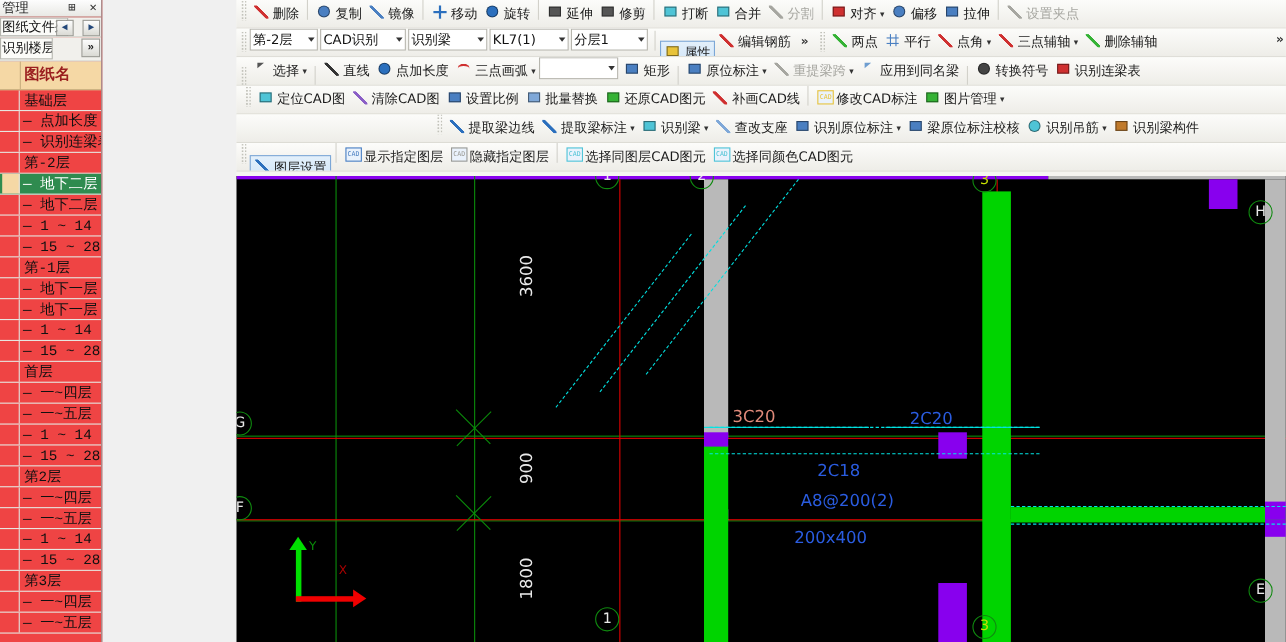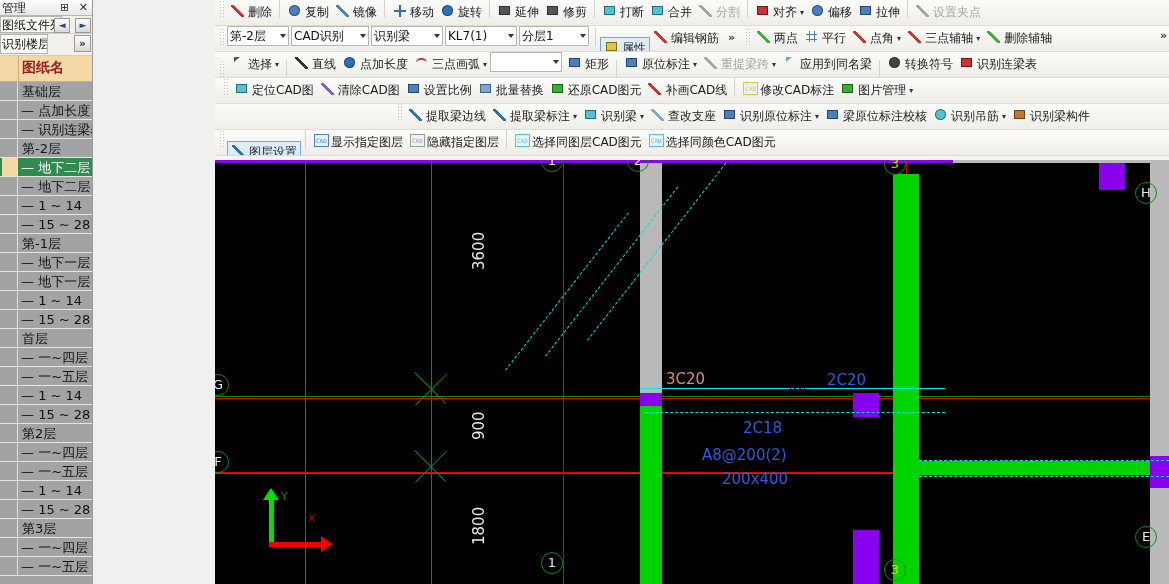--- a/index.html
+++ b/index.html
@@ -9,22 +9,23 @@
     overflow: hidden;
     font-family: "DejaVu Sans", "Liberation Sans", sans-serif;
     font-size: 12px;
     background: #f0f0f0;
   }
   #app { position: relative; width: 1169px; height: 584px; }
 
   #left-panel-a {
     left: 0; top: 0; width: 93px; height: 584px;
     border-right: 1px solid #9a9a9a;
-    background: #a3a3a3;
+    background: #ef4444;
     overflow: hidden;
+    font-family: Liberation Mono, monospace;
   }
 
   .pnl-title {
     height: 16px; line-height: 16px;
     background: linear-gradient(#fdfdfd,#e8e8e4);
     border-bottom: 1px solid #b9b9b3;
     font-size: 12px; color: #1a1a1a;
     padding-left: 2px;
     position: relative;
     white-space: nowrap;
@@ -326,18 +327,18 @@
       </div>
     <div id="dims">
         <div class="dimtxt" style="left: 255px; top: 110px;">3600</div>
         <div class="dimtxt" style="left: 255px; top: 280px;">900</div>
         <div class="dimtxt" style="left: 255px; top: 385px;">1800</div>
       </div>
     <div id="annos">
         <div class="anno salmon" style="left: 451px; top: 210px;">3C20</div>
         <div class="anno blue" style="left: 612px; top: 211px;">2C20</div>
         <div class="anno blue" style="left: 528px; top: 259px;">2C18</div>
-        <div class="anno blue" style="left: 487px; top: 286px;">A8@200(2)</div>
-        <div class="anno blue" style="left: 507px; top: 310px;">200x400</div>
+        <div class="anno blue" style="left: 513px; top: 286px;">A8@200(2)</div>
+        <div class="anno blue" style="left: 507px; top: 320px;">200x400</div>
       </div>
   </div>
 
 </div>
 
 </body></html>

